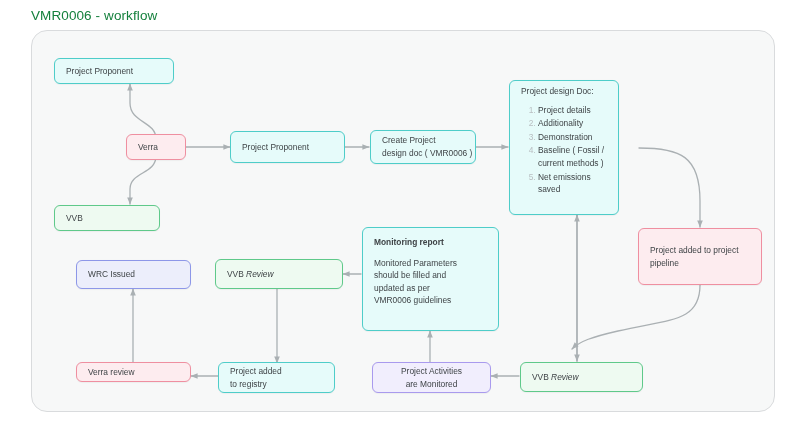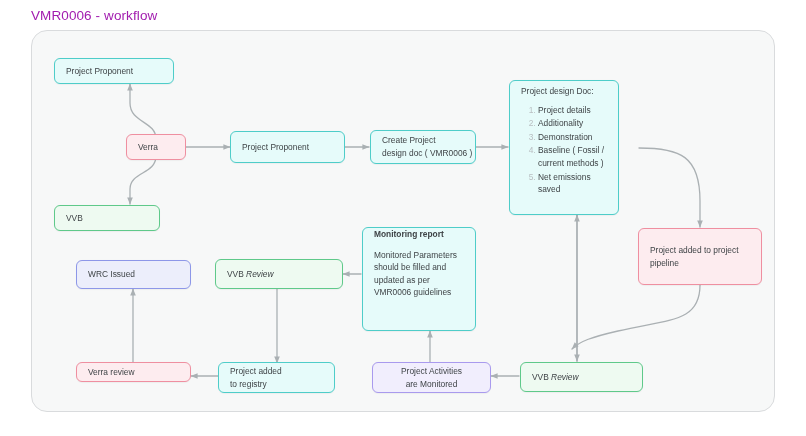--- a/index.html
+++ b/index.html
@@ -17,21 +17,21 @@
     position: relative;
     width: 806px;
     height: 436px;
     background: #ffffff;
   }
   #page-title {
     position: absolute;
     left: 31px;
     top: 8px;
     font-size: 13.5px;
-    color: #a21caf;
+    color: #15803d;
     letter-spacing: 0.1px;
     white-space: nowrap;
   }
   #canvas-panel {
     position: absolute;
     left: 31px;
     top: 30px;
     width: 744px;
     height: 382px;
     background: #f7f8f8;
@@ -161,21 +161,21 @@
         <li>Baseline ( Fossil / current methods )</li>
         <li>Net emissions saved</li>
       </ol>
     </div>
 
     <div class="node" style="left:606px; top:197px; width:124px; height:57px; border-color:#ef8fa0; background:#fdecef;">
       <div class="line">Project added to project</div>
       <div class="line">pipeline</div>
     </div>
 
-    <div class="node" style="left:330px; top:196px; width:114px; height:104px; border-color:#4ecdc9; background:#e6fbfa; justify-content:flex-start; padding-top:0;">
+    <div class="node" style="left:330px; top:196px; width:137px; height:104px; border-color:#4ecdc9; background:#e6fbfa; justify-content:flex-start; padding-top:8px;">
       <div class="node-title">Monitoring report</div>
       <div class="line">Monitored Parameters</div>
       <div class="line">should be filled and</div>
       <div class="line">updated as per</div>
       <div class="line">VMR0006 guidelines</div>
     </div>
 
     <div class="node" style="left:183px; top:228px; width:128px; height:30px; border-color:#5fc98a; background:#eefaf1;">
       <div class="line"><span>VVB </span><span class="it">Review</span></div>
     </div>

